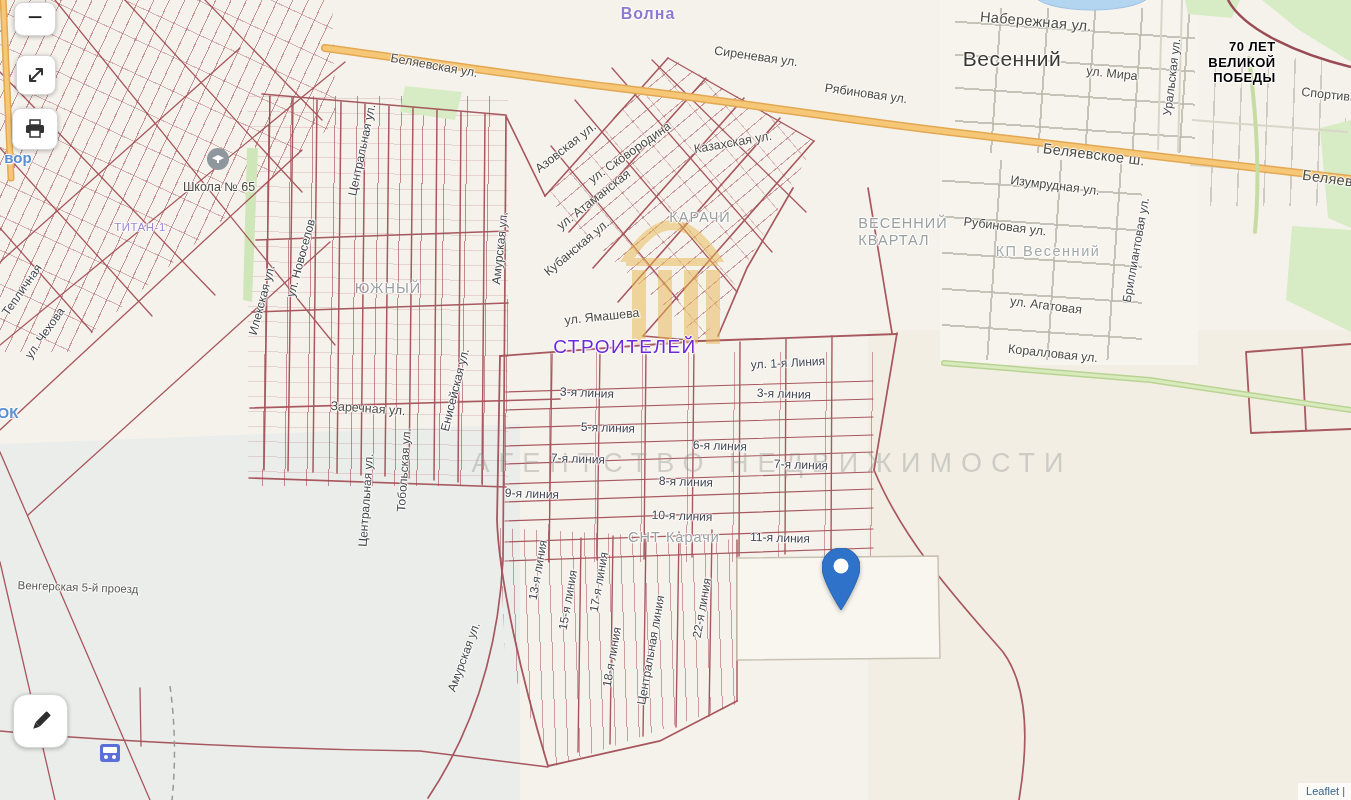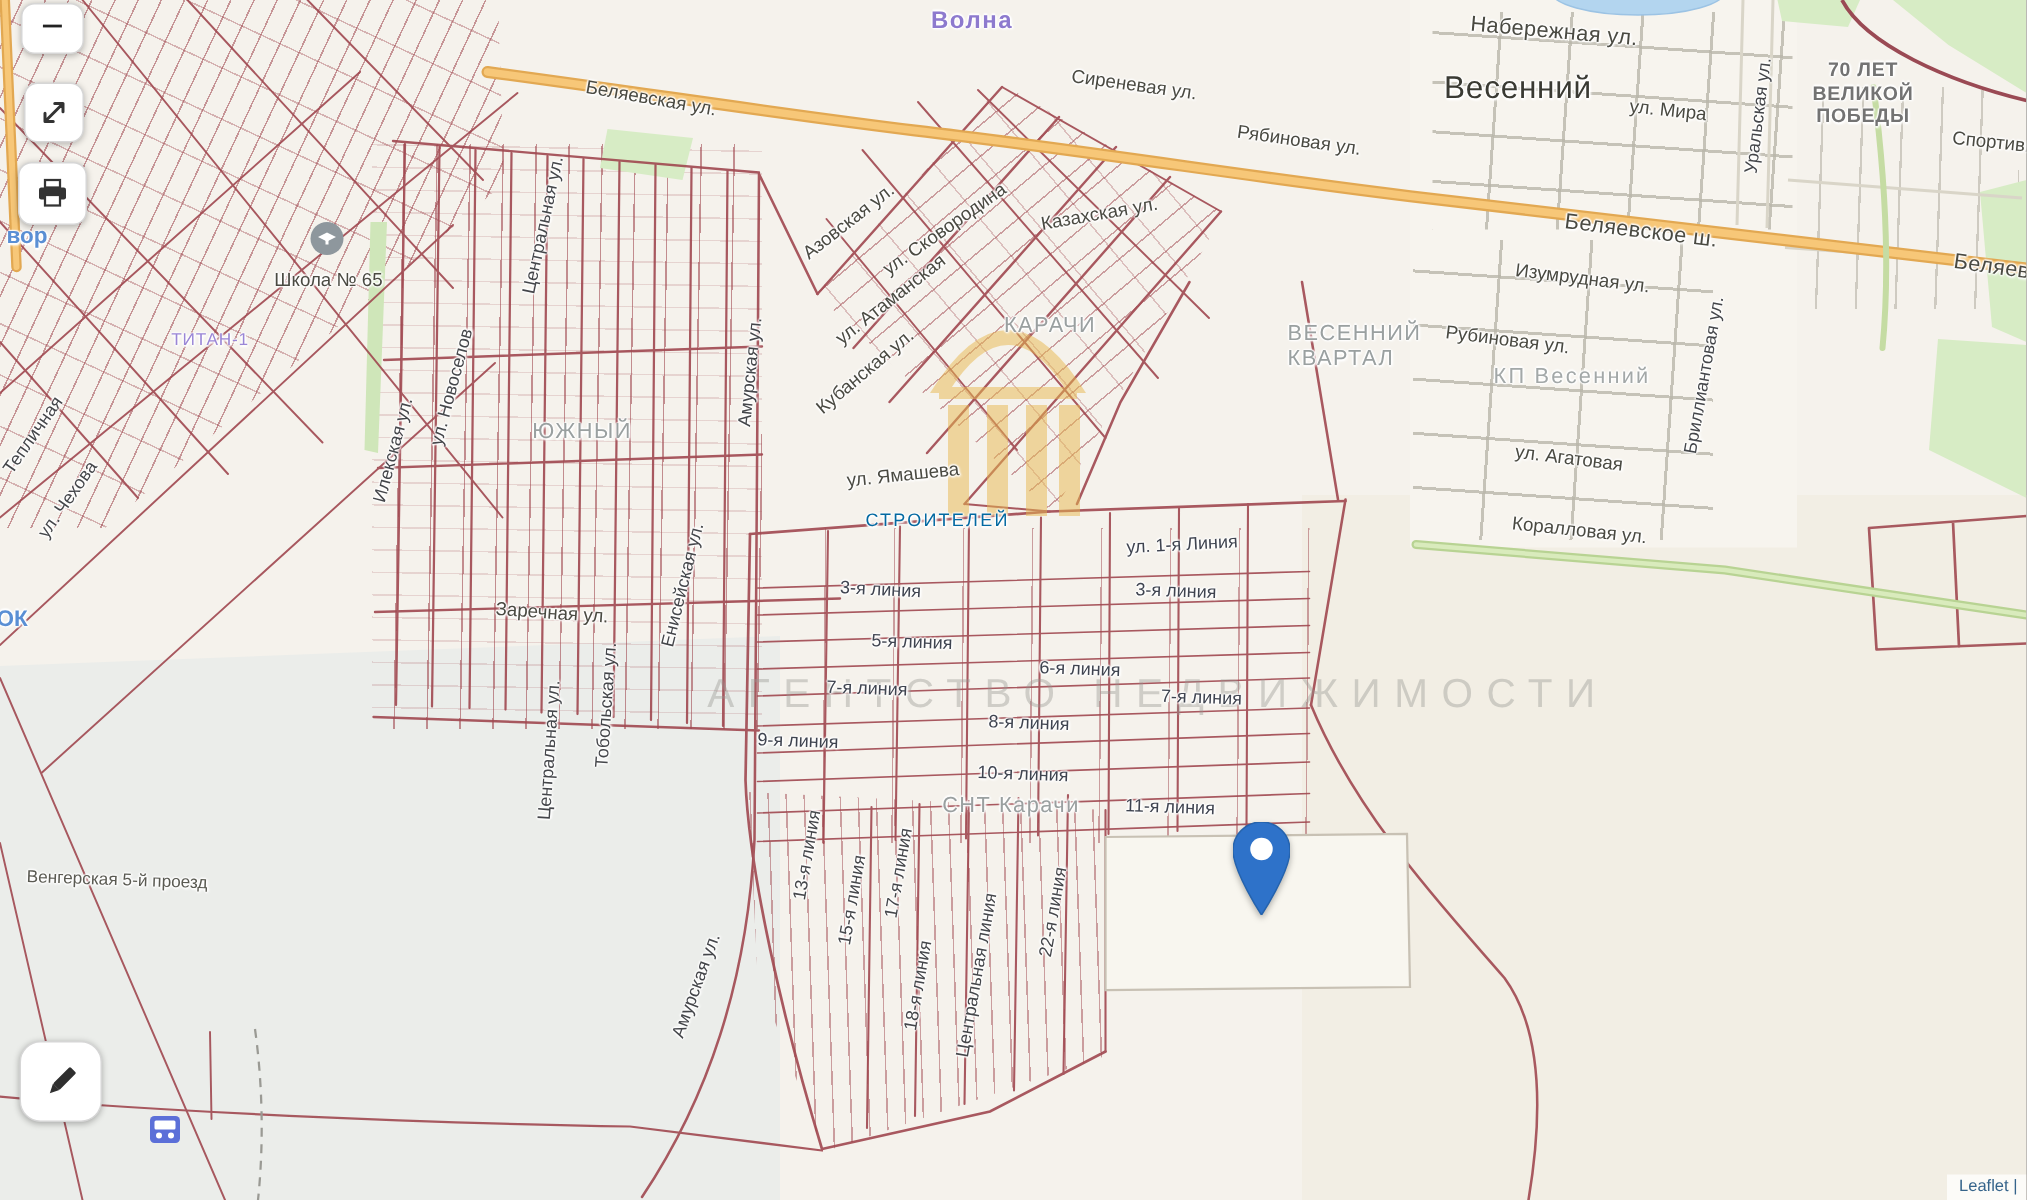--- a/index.html
+++ b/index.html
@@ -45,22 +45,22 @@
   .st{font-size:12.5px}
   .st15{font-size:14.5px;letter-spacing:.3px}
   .sm{font-size:11.5px;color:#5a5a52}
   .ln{font-size:12px;color:#3f4450}
   .vert{font-size:12px;color:#44464a}
   .dist{font-size:14.5px;color:#9aa0a0;letter-spacing:1px;}
   .kp{font-size:14.5px;color:#a3a8a8;letter-spacing:1.5px}
   .big{font-size:21px;color:#3a3a33;letter-spacing:.5px}
   .purple{font-size:16px;color:#8d7ace;letter-spacing:1px}
   .purplesm{font-size:11.5px;color:#9a86d6;letter-spacing:.5px}
-  .tan{font-size:12px;color:#0369a1;letter-spacing:1.5px}
-  .pobedy{font-size:13px;color:#737373;font-weight:bold;text-align:center;letter-spacing:.5px}
+  .tan{font-size:19px;color:#6d28d9;letter-spacing:1.5px}
+  .pobedy{font-size:13px;color:#000000;font-weight:bold;text-align:right;letter-spacing:.5px}
   .blue{font-size:15px;color:#5a8fd4;font-weight:bold}
   
   #wm-title{position:absolute;left:770px;top:400px;transform:translate(-50%,-50%);
     font-size:92px;font-weight:bold;letter-spacing:14px;color:rgba(232,184,78,.5);white-space:nowrap;pointer-events:none;}
   #wm-sub{position:absolute;left:772px;top:463px;transform:translate(-50%,-50%);
     font-size:27px;letter-spacing:9px;color:rgba(150,150,145,.4);white-space:nowrap;pointer-events:none;}
   
   .btn{position:absolute;background:#fff;border:1px solid #d6d6d6;border-radius:9px;
        box-shadow:0 1px 4px rgba(0,0,0,.28);display:flex;align-items:center;justify-content:center;
        cursor:pointer;}

